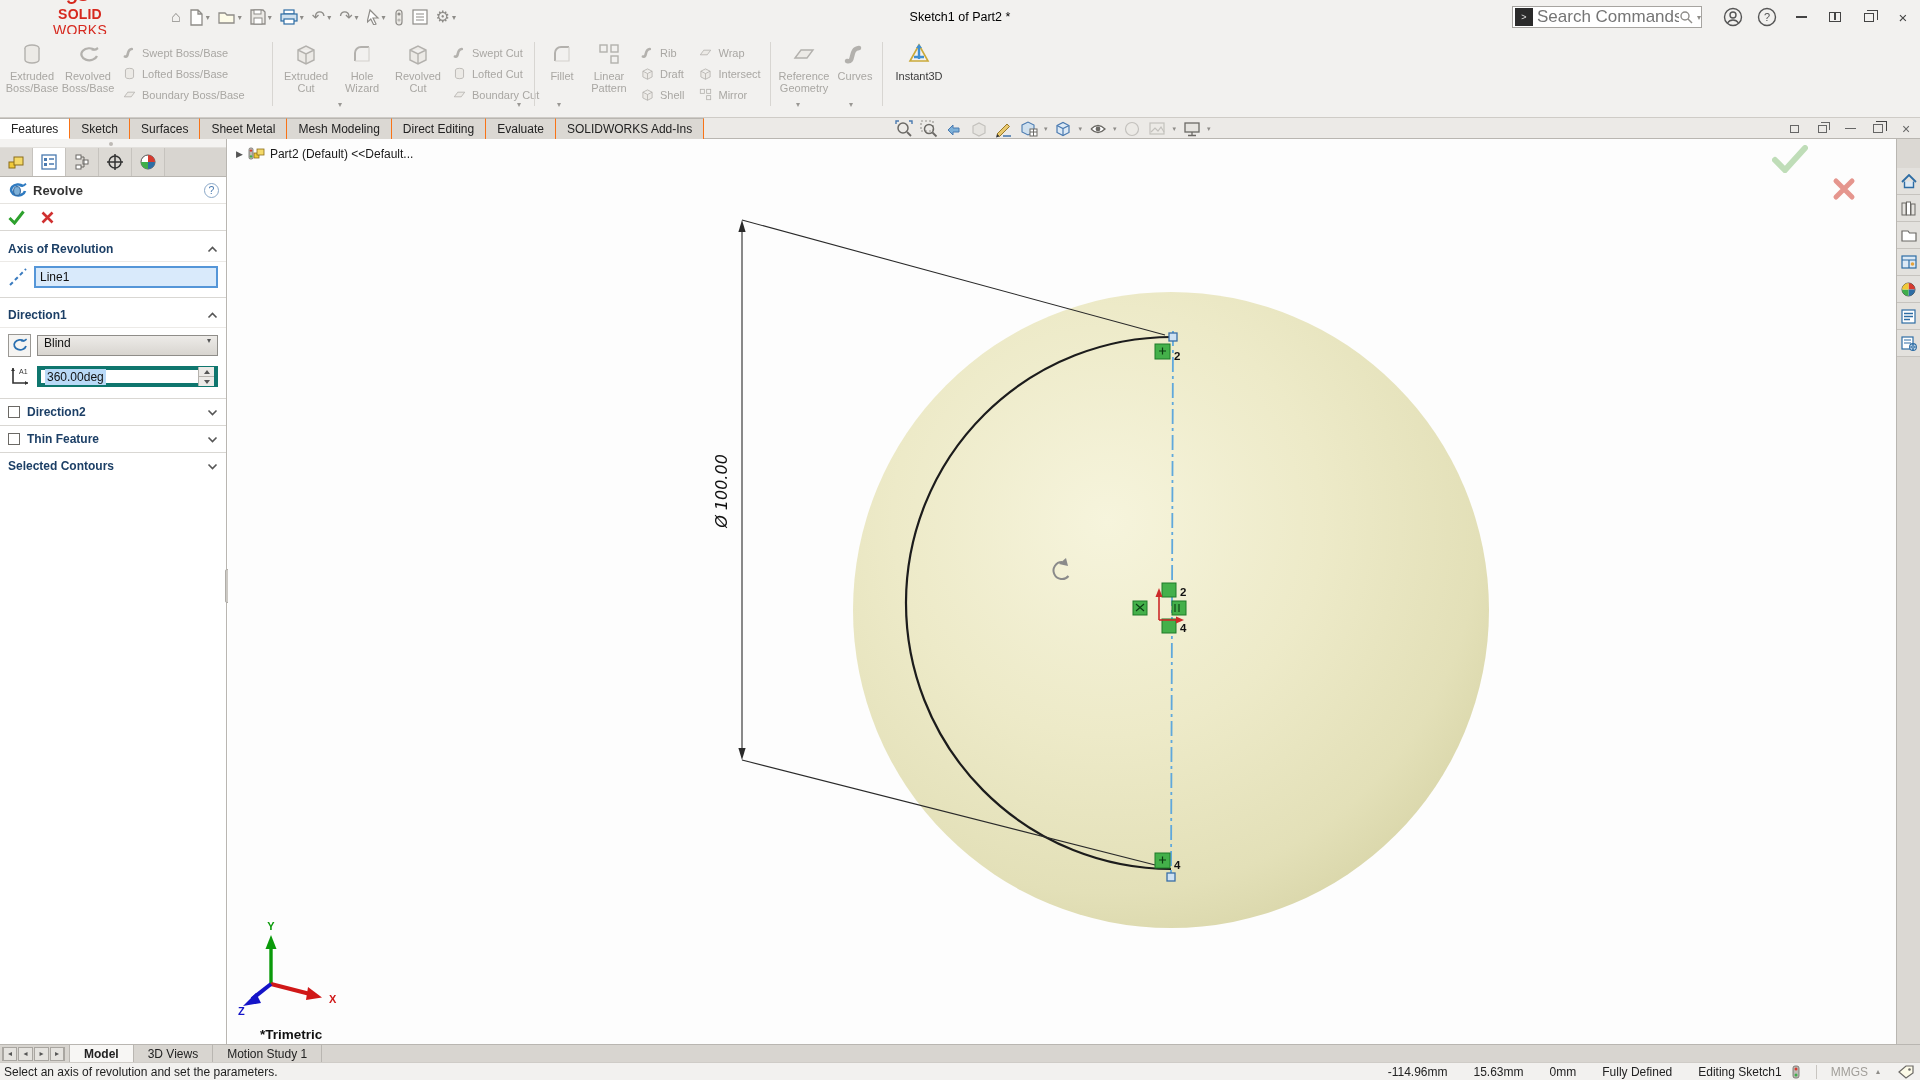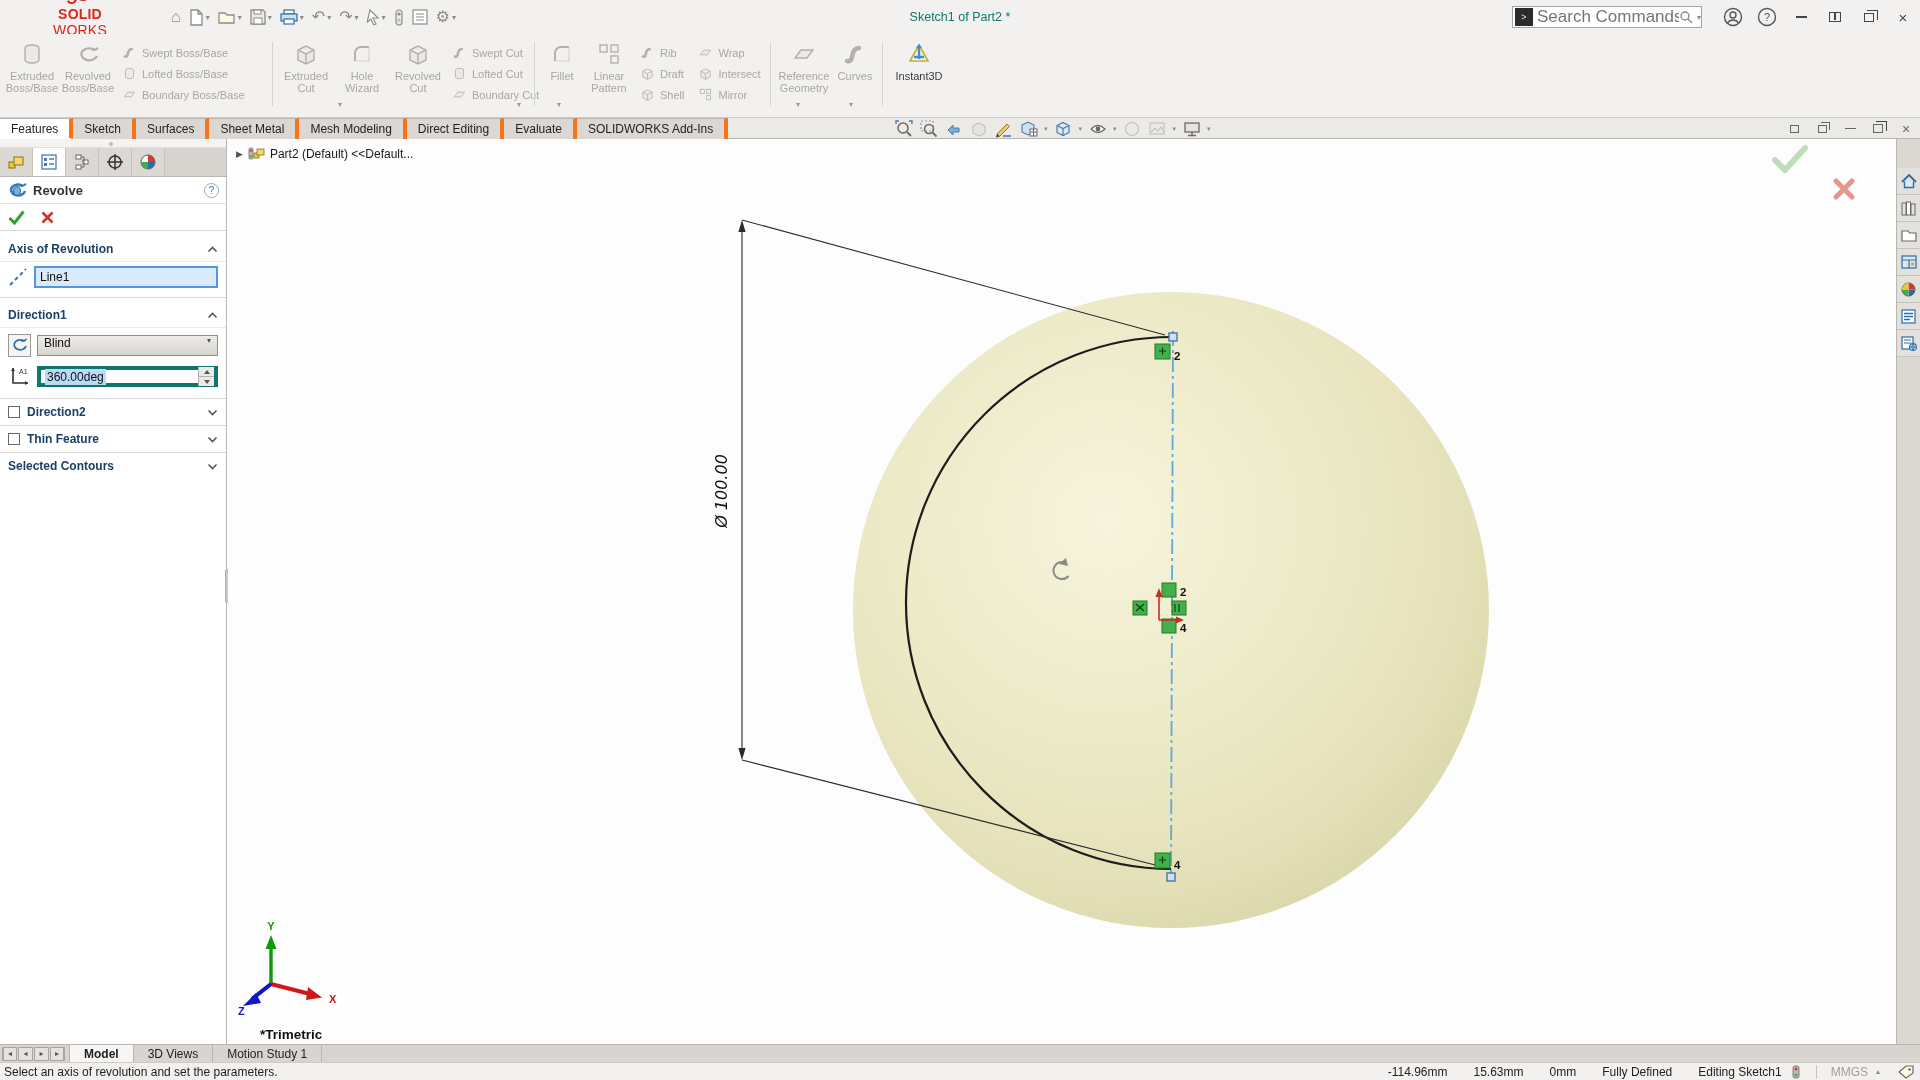--- a/index.html
+++ b/index.html
@@ -9,21 +9,21 @@
 .titlebar{position:absolute;top:0;left:0;width:1920px;height:34px;background:#f2f1ef;display:flex;align-items:center;}
 .logo{display:flex;align-items:center;padding-left:10px;width:150px;flex-direction:column;}
 .logo-mark{color:#d6281e;font-weight:bold;font-style:italic;font-size:17px;margin-right:3px;}
 .brand-bold{color:#d6281e;font-weight:bold;font-size:14px;letter-spacing:.2px;}
 .brand-light{color:#d6281e;font-size:14px;letter-spacing:.2px;}
 .logo-play{color:#555;font-size:9px;margin-left:10px;}
 .tb-icons{display:flex;align-items:center;gap:2px;margin-left:18px;}
 .tb-btn{display:flex;align-items:center;height:26px;padding:0 3px;border-radius:2px;}
 .tb-glyph{font-size:16px;color:#8e8c88;line-height:1;}
 .tb-caret{font-size:8px;color:#8e8c88;margin-left:2px;}
-.tb-title{position:absolute;left:0;top:0;width:1920px;height:34px;display:flex;align-items:center;justify-content:center;font-size:12.5px;color:#0f766e;pointer-events:none;}
+.tb-title{position:absolute;left:0;top:0;width:1920px;height:34px;display:flex;align-items:center;justify-content:center;font-size:12.5px;color:#000000;pointer-events:none;}
 .tb-right{position:absolute;right:0;top:0;height:34px;display:flex;align-items:center;}
 .searchbox{width:190px;height:22px;background:#fff;border:1px solid #a6a4a0;display:flex;align-items:center;margin-right:14px;}
 .search-swicon{width:18px;height:18px;background:#2b2b2b;color:#e8e8e8;font-size:9px;display:flex;align-items:center;justify-content:center;margin:0 4px 0 2px;}
 .search-input{border:none;outline:none;flex:1;font-size:17px;color:#555;background:transparent;min-width:10px;}
 .search-mag{margin-right:2px;}
 .win-btn{width:34px;height:30px;display:flex;align-items:center;justify-content:center;color:#444;}
 .win-glyph{font-size:15px;line-height:1;}
 .restore-sq{width:10px;height:9px;border:1.4px solid #444;position:relative;}
 .restore-sq:before{content:"";position:absolute;left:2px;top:-4px;width:10px;height:9px;border:1.4px solid #444;border-bottom:none;border-left:none;}
 .tile-sq{width:12px;height:10px;border:1.4px solid #444;position:relative;}
@@ -37,21 +37,21 @@
 .big-ic{width:26px;height:26px;}
 .big-lbl{font-size:11px;line-height:12px;color:#a9a7a3;text-align:center;margin-top:3px;}
 .big-lbl.en{color:#3c3c3c;}
 .small-col{display:flex;flex-direction:column;justify-content:flex-start;padding-top:6px;margin-left:6px;}
 .small-item{height:21px;display:flex;align-items:center;}
 .small-ic{width:15px;height:15px;margin-right:5px;}
 .small-lbl{font-size:11px;color:#a9a7a3;white-space:nowrap;}
 .fly-caret{position:absolute;font-size:8px;color:#9a9894;}
 
 .tabrow{position:absolute;top:118px;left:0;width:1920px;height:21px;background:#eceae7;border-bottom:1px solid #b9b6b1;display:flex;}
-.ctab{height:21px;display:flex;align-items:center;padding:0 11px;font-size:12px;color:#222;background:#dbd8d3;border-right:4px solid #f97316;border-top:1px solid #b9b6b1;}
+.ctab{height:21px;display:flex;align-items:center;padding:0 11px;font-size:12px;color:#222;background:#dbd8d3;border-right:1px solid #f97316;border-top:1px solid #b9b6b1;}
 .ctab.active{background:#fff;border-bottom:1px solid #fff;}
 .headsup{position:absolute;left:894px;top:118px;height:21px;display:flex;align-items:center;gap:6px;}
 .hu-ic{width:19px;height:19px;display:flex;align-items:center;justify-content:center;}
 .hu-caret{font-size:7px;color:#8e8c88;}
 .docwin-ctrl{position:absolute;right:6px;top:118px;height:21px;display:flex;align-items:center;gap:12px;}
 .dw{display:flex;align-items:center;justify-content:center;width:16px;height:16px;color:#555;}
 .dw .sq{width:9px;height:8px;border:1.2px solid #666;}
 .dw .sq2{width:9px;height:8px;border:1.2px solid #666;position:relative;}
 .dw .sq2:before{content:"";position:absolute;right:-4px;top:-4px;width:8px;height:7px;border:1.2px solid #666;border-left:none;border-bottom:none;}
 

